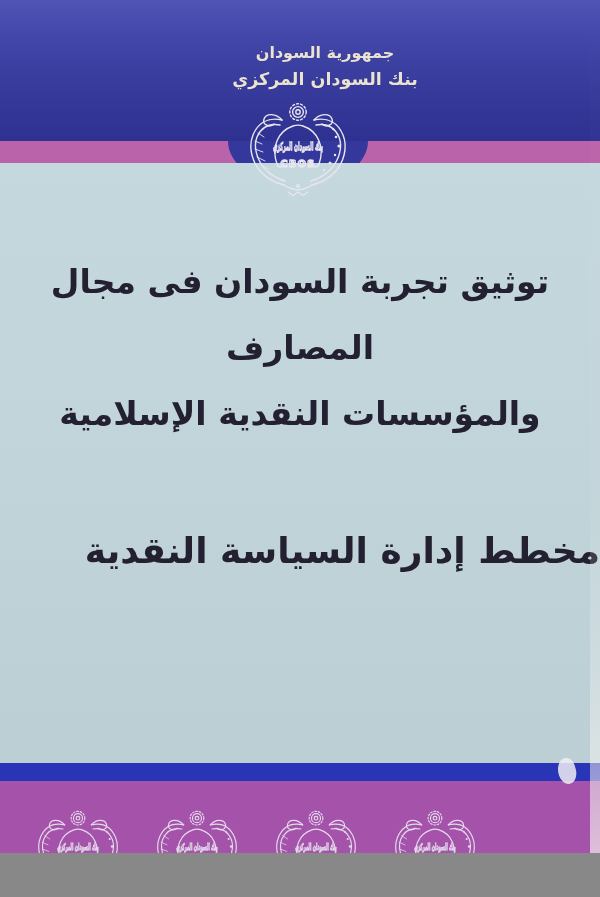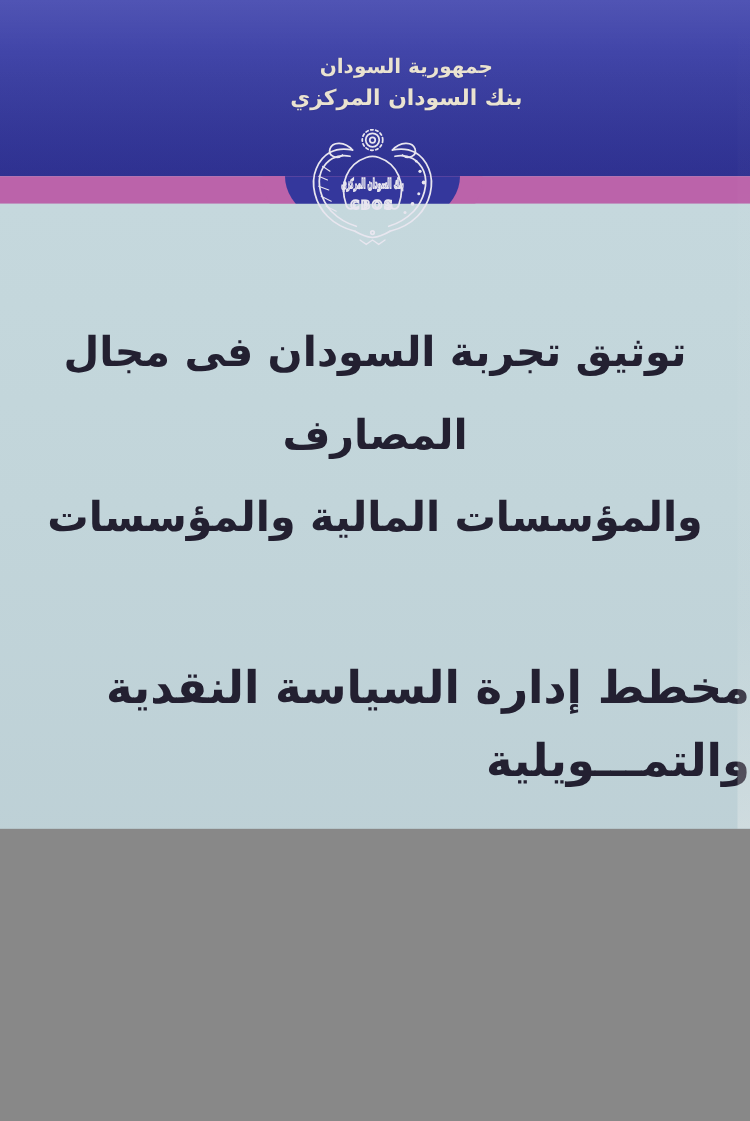--- a/index.html
+++ b/index.html
@@ -1,17 +1,17 @@
 <!DOCTYPE html>
 <html lang="ar" style="--top-blue: #3e42a4; --top-blue-light: #474bb0; --top-blue-deep: #34379c; --band-pink: #bb63aa; --body-blue: #c2d5da; --stripe-blue: #2a34b6; --footer-purple: #a452aa; --badge-line: #e8e6ef; --title-ink: #232031; --header-ink: #eae3d1;"><head>
 <meta charset="utf-8">
 <style>
   html,body{margin:0;padding:0;background:#888;}
   .cover{
-    position:relative; width:600px; height:663px; overflow:hidden;
+    position:relative; width:600px; height:853px; overflow:hidden;
     font-family:"DejaVu Sans",sans-serif;
     background:var(--body-blue,#c2d5da);
   }
   
   .top-section{
     position:absolute; left:0; top:0; width:600px; height:141px;
     background:linear-gradient(180deg, var(--top-blue-light,#474bb0) 0%, var(--top-blue,#3e42a4) 45%, var(--top-blue-deep,#34379c) 100%);
   }
   .top-section::after{
     content:""; position:absolute; inset:0;
@@ -143,26 +143,25 @@
   </div>
 
   <svg class="badge badge-main" viewBox="0 0 120 100">
     <use href="#cbos-badge"></use>
   </svg>
 
   <div class="body-section"></div>
 
   <div class="title title-primary">
     <div>توثيق تجربة السودان فى مجال المصارف</div>
-    <div>والمؤسسات المالية والمؤسسات</div>
+    <div>والمؤسسات النقدية الإسلامية</div>
   </div>
 
   <div class="title title-secondary">
     <div>مخطط إدارة السياسة النقدية</div>
-    <div>والتمـــويلية</div>
   </div>
 
   <div class="blue-stripe"></div>
 
   <div class="footer-band">
     <div class="footer-badges">
         <svg viewBox="0 0 120 100" class="badge footer-badge">
           <use href="#cbos-badge"></use>
         </svg>
         <svg viewBox="0 0 120 100" class="badge footer-badge">

